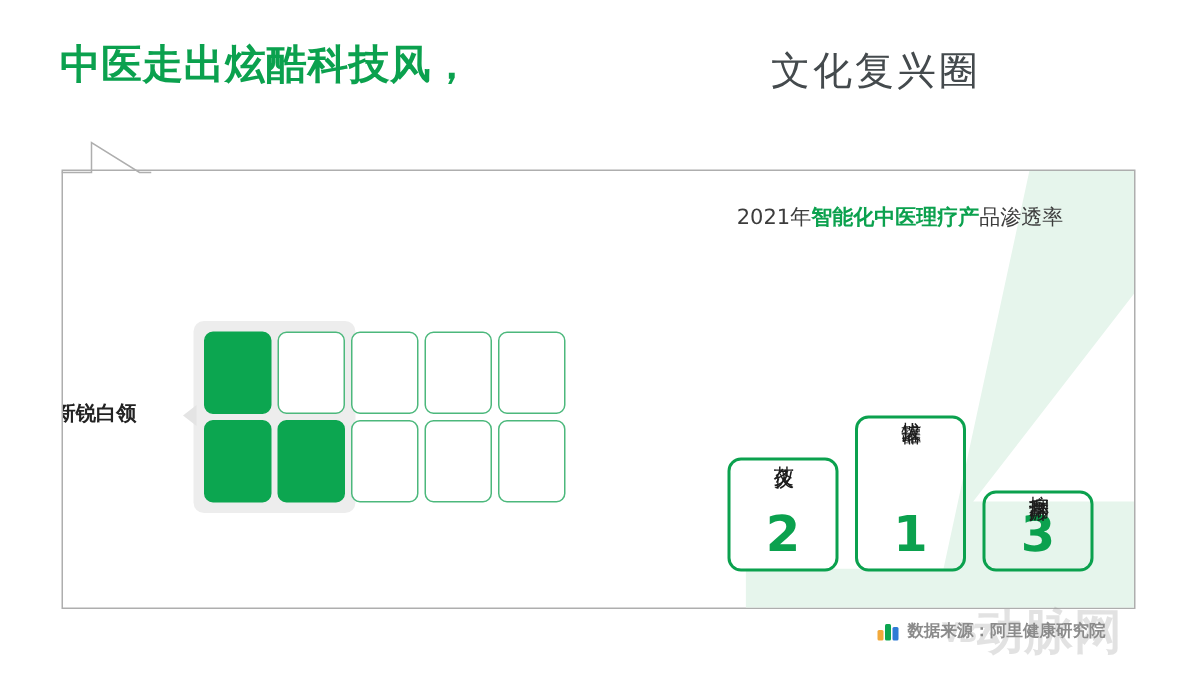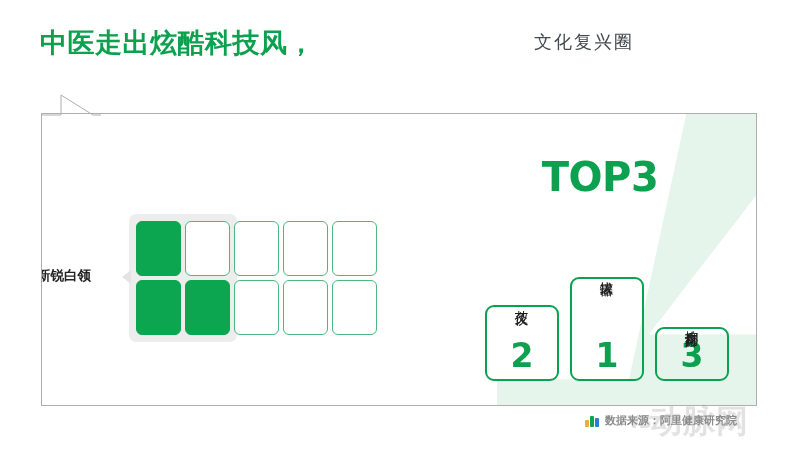--- a/index.html
+++ b/index.html
@@ -28,22 +28,22 @@
     width: 520px;
     font-size: 27px;
     font-weight: bold;
     line-height: 1.42;
     color: #0BA14E;
     letter-spacing: 0.5px;
   }
   .headline-l1, .headline-l2 { display: block; }
   .brand-tag {
     position: absolute;
-    right: 50px; top: 30px;
-    font-size: 18px;
+    right: 30px; top: 30px;
+    font-size: 26px;
     font-weight: 300;
     color: #444a4d;
     letter-spacing: 2px;
     font-family: "DejaVu Sans", sans-serif;
   }
 
   
   .card {
     position: absolute;
     left: 41px; top: 113px;
@@ -311,21 +311,23 @@
           <div class="cell empty"></div>
           <div class="cell empty"></div>
           <div class="cell empty"></div>
         </div>
       </div>
 
     </div>
 
     <div class="right-panel">
 
-      <div class="top3-big">TOP3</div>
+      <div class="top3-title">
+        <span>2021年</span><span class="hl">智能化中医理疗产</span><span>品渗透率</span>
+      </div>
 
       <div class="podium">
 
         <div class="pod pod-2">
           <div class="pod-box">
             <div class="pod-name">艾灸仪</div>
             <div class="pod-rank">2</div>
           </div>
         </div>
 

